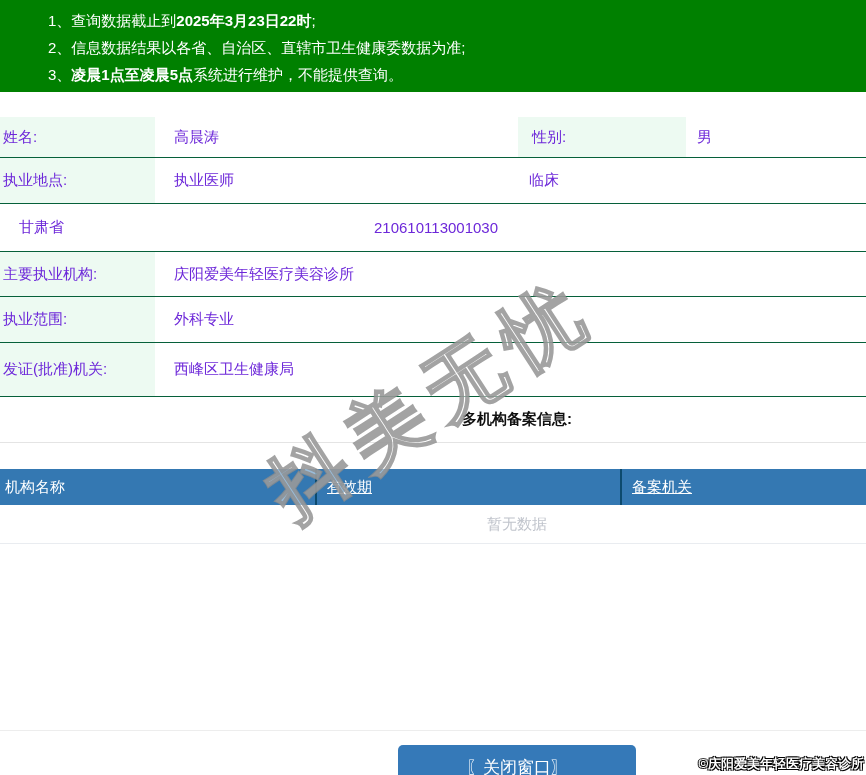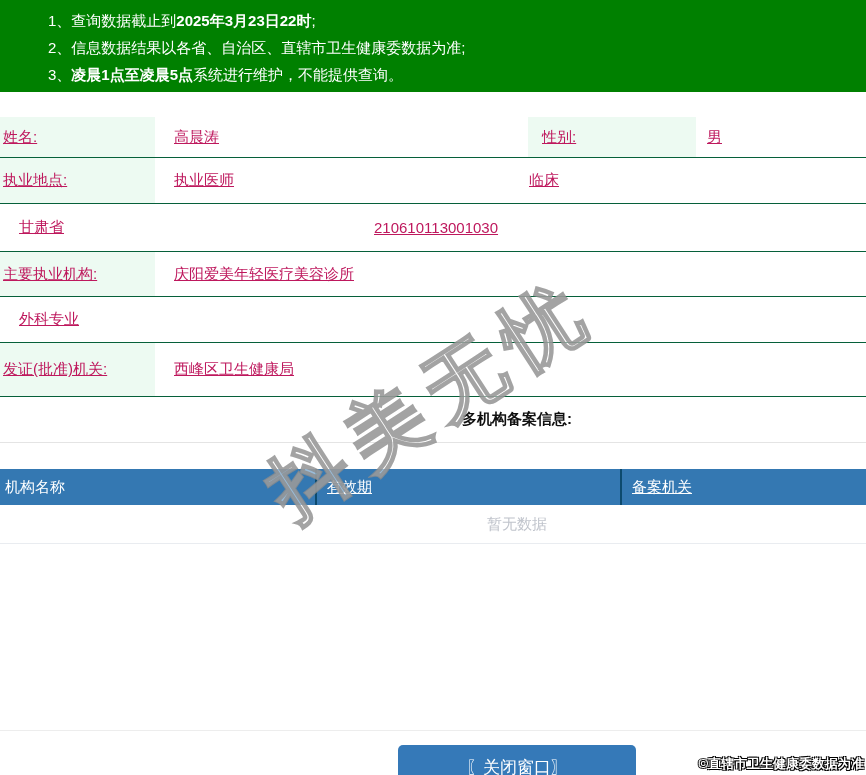--- a/index.html
+++ b/index.html
@@ -18,25 +18,25 @@
 
   
   .info-table{margin-top:25px;}
   .irow{display:flex;align-items:center;border-bottom:1px solid #06603a;box-sizing:border-box;}
   .irow:nth-child(1){height:41px;}
   .irow:nth-child(2){height:46px;}
   .irow:nth-child(3){height:48px;}
   .irow:nth-child(4){height:45px;}
   .irow:nth-child(5){height:46px;}
   .irow:nth-child(6){height:54px;}
-  .irow .lbl,.irow .val{height:100%;display:flex;align-items:center;font-size:15px;color:#be185d;box-sizing:border-box;text-decoration:underline;}
+  .irow .lbl,.irow .val{height:100%;display:flex;align-items:center;font-size:15px;color:#6d28d9;box-sizing:border-box;}
   .l1{width:155px;background:#edfaf2;padding-left:3px;}
   .v1{width:363px;padding-left:19px;}
   .v1.full{flex:1;}
-  .l2{width:168px;background:#edfaf2;padding-left:14px;margin-left:10px;}
+  .l2{width:168px;background:#edfaf2;padding-left:14px;}
   .v2{flex:1;padding-left:11px;}
 
   
   .filing-title{
     height:46px;box-sizing:border-box;border-bottom:1px solid #e4e4e4;
     text-align:center;font-size:15px;font-weight:bold;color:#111;
     padding-top:13px;
   }
   .blue-header{display:flex;margin-top:26px;height:36px;background:#3478b2;color:#fff;font-size:15px;}
   .bcell{display:flex;align-items:center;box-sizing:border-box;padding-left:10px;}
@@ -95,20 +95,21 @@
       </div>
       <div class="irow">
         <div class="val v1">甘肃省</div>
         <div class="val v2">210610113001030</div>
       </div>
       <div class="irow">
         <div class="lbl l1">主要执业机构:</div>
         <div class="val v1 full">庆阳爱美年轻医疗美容诊所</div>
       </div>
       <div class="irow">
+        <div class="lbl l1">执业范围:</div>
         <div class="val v1 full">外科专业</div>
       </div>
       <div class="irow">
         <div class="lbl l1">发证(批准)机关:</div>
         <div class="val v1 full">西峰区卫生健康局</div>
       </div>
     </div>
 
   <div class="filing-title">多机构备案信息:</div>
 
@@ -122,13 +123,13 @@
 
   <div class="bottom-rule"></div>
 
   <div class="button-row">
     <button class="close-btn">〖关闭窗口〗</button>
   </div>
 
 </div>
 
 <div class="wm-diag">抖美无忧</div>
-<div class="wm-corner">©直辖市卫生健康委数据为准</div>
+<div class="wm-corner">©庆阳爱美年轻医疗美容诊所</div>
 
 </body></html>

